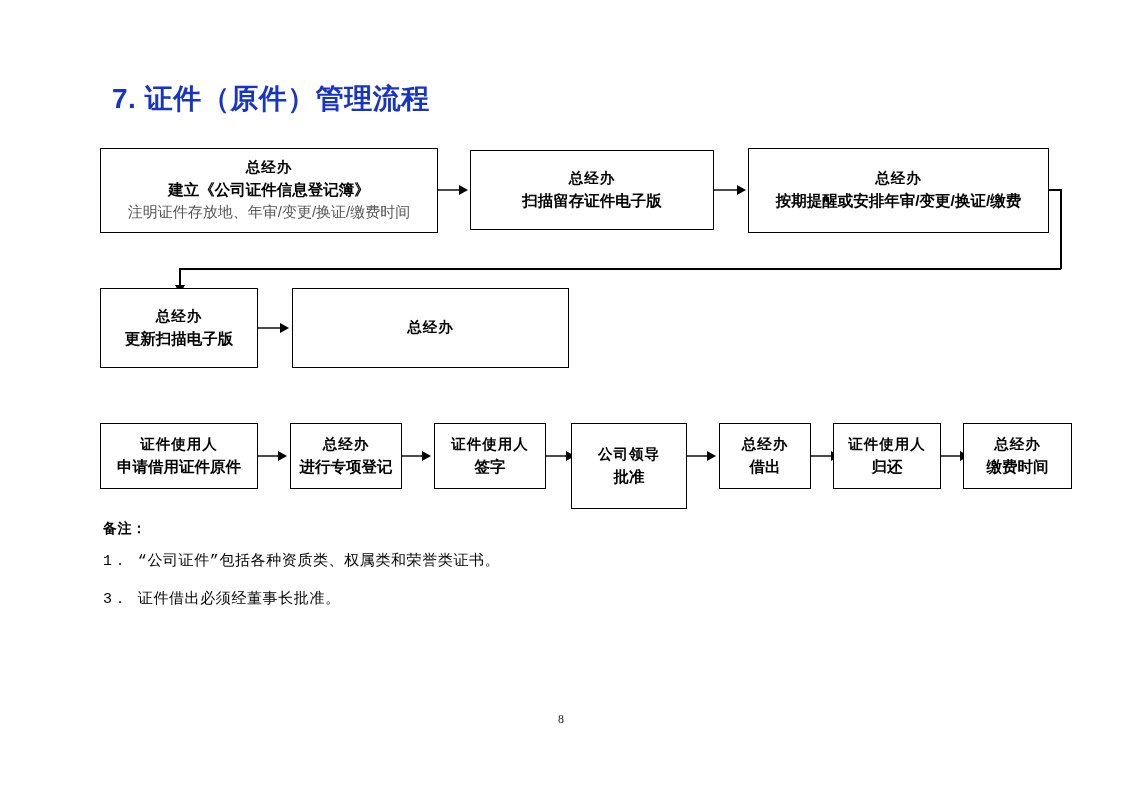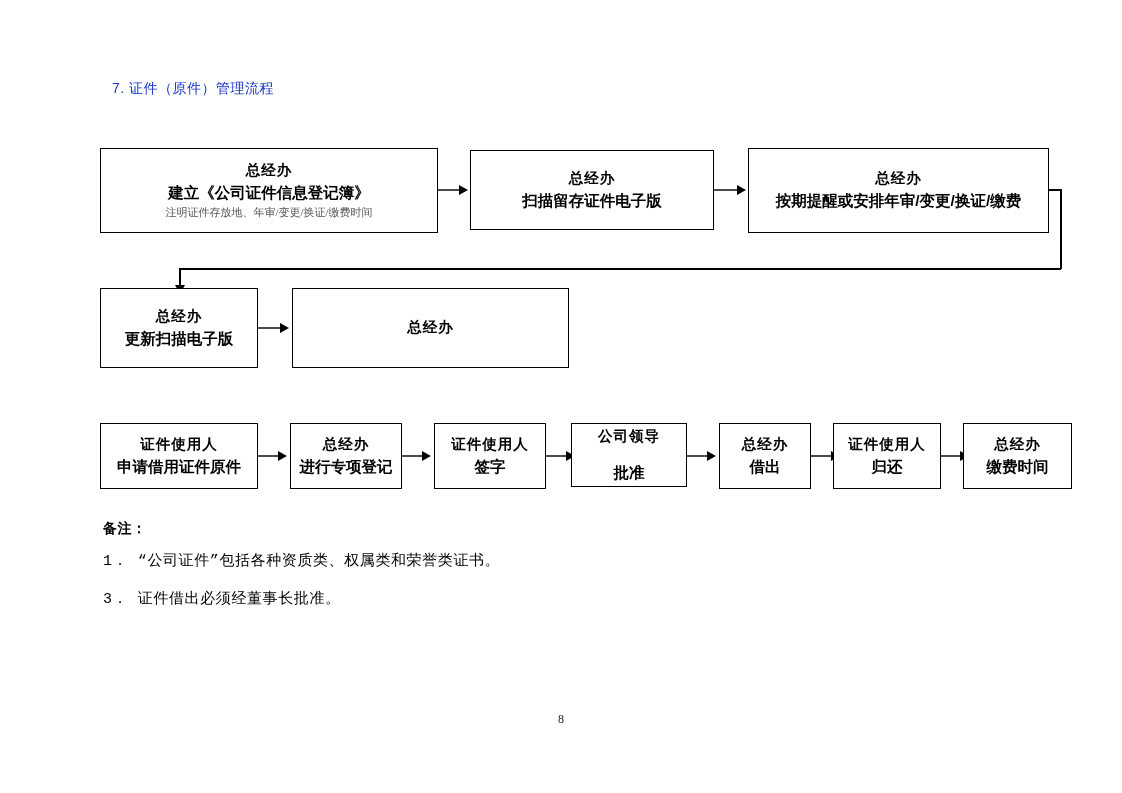--- a/index.html
+++ b/index.html
@@ -22,22 +22,22 @@
     width: 1122px;
     height: 793px;
   }
 
   
   .doc-title {
     position: absolute;
     left: 112px;
     top: 80px;
     font-family: "Liberation Sans", "DejaVu Sans", sans-serif;
-    font-size: 14px;
-    font-weight: normal;
+    font-size: 28px;
+    font-weight: bold;
     color: #1634c8;
     letter-spacing: 0.5px;
     white-space: nowrap;
   }
 
   
   .box {
     position: absolute;
     border: 1.5px solid #000000;
     box-sizing: border-box;
@@ -58,22 +58,22 @@
     white-space: nowrap;
   }
   .box .action {
     font-family: "Liberation Sans", "DejaVu Sans", sans-serif;
     font-weight: bold;
     font-size: 15.5px;
     line-height: 1.5;
     white-space: nowrap;
   }
   .box .note {
-    font-family: Liberation Serif, serif;
-    font-size: 11px;
+    font-family: Liberation Sans, sans-serif;
+    font-size: 15px;
     line-height: 1.5;
     color: #555555;
     white-space: nowrap;
   }
 
   
   .conn {
     position: absolute;
     background: #4a4a4a;
   }
@@ -191,21 +191,21 @@
   <div class="conn h" style="left:402px; top:455px; width:21px;"></div>
   <div class="arrowhead-r" style="left:422px; top:451px;"></div>
 
   <div class="box" style="left:434px; top:423px; width:112px; height:66px;">
     <div class="role">证件使用人</div>
     <div class="action">签字</div>
   </div>
   <div class="conn h" style="left:546px; top:455px; width:21px;"></div>
   <div class="arrowhead-r" style="left:566px; top:451px;"></div>
 
-  <div class="box" style="left:571px; top:423px; width:116px; height:64px;justify-content:space-between;">
+  <div class="box" style="left:571px; top:423px; width:116px; height:86px;">
     <div class="role">公司领导</div>
     <div class="action">批准</div>
   </div>
   <div class="conn h" style="left:687px; top:455px; width:21px;"></div>
   <div class="arrowhead-r" style="left:707px; top:451px;"></div>
 
   <div class="box" style="left:719px; top:423px; width:92px; height:66px;">
     <div class="role">总经办</div>
     <div class="action">借出</div>
   </div>

